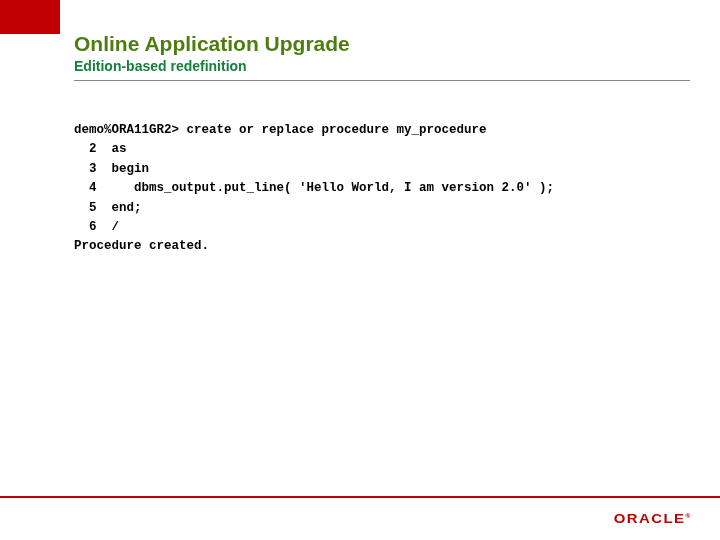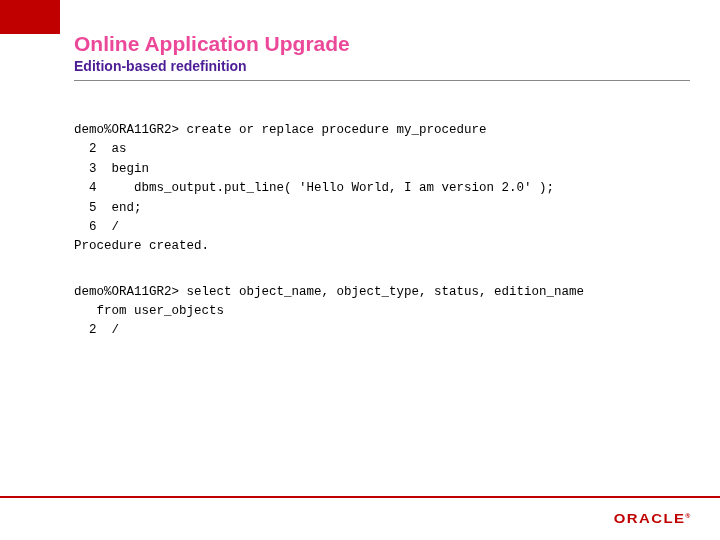--- a/index.html
+++ b/index.html
@@ -21,35 +21,35 @@
     }
     .content {
       position: absolute;
       left: 74px;
       top: 32px;
       right: 30px;
     }
     .title {
       font-size: 21px;
       font-weight: bold;
-      color: #ec4899;
+      color: #4d7c0f;
       margin-bottom: 2px;
     }
     .subtitle {
       font-size: 14px;
       font-weight: bold;
-      color: #4c1d95;
+      color: #15803d;
       padding-bottom: 6px;
       border-bottom: 1px solid #888;
       margin-bottom: 40px;
     }
     .code-block {
       font-family: "Courier New", Courier, monospace;
       font-size: 12.5px;
-      font-weight: normal;
+      font-weight: bold;
       line-height: 1.55;
       white-space: pre;
       color: #000;
       margin-bottom: 26px;
     }
     .footer-line {
       position: absolute;
       left: 0;
       right: 0;
       bottom: 42px;
@@ -82,19 +82,16 @@
   <div class="title">Online Application Upgrade</div>
   <div class="subtitle">Edition-based redefinition</div>
 
   <div class="code-block">demo%ORA11GR2&gt; create or replace procedure my_procedure
   2  as
   3  begin
   4     dbms_output.put_line( 'Hello World, I am version 2.0' );
   5  end;
   6  /
 Procedure created.</div>
-  <div class="code-block">demo%ORA11GR2&gt; select object_name, object_type, status, edition_name
-   from user_objects
-  2  /</div>
 </div>
 
 <div class="footer-line"></div>
 <div class="logo"><span>ORACLE</span><sup>®</sup></div>
 
 </body></html>

